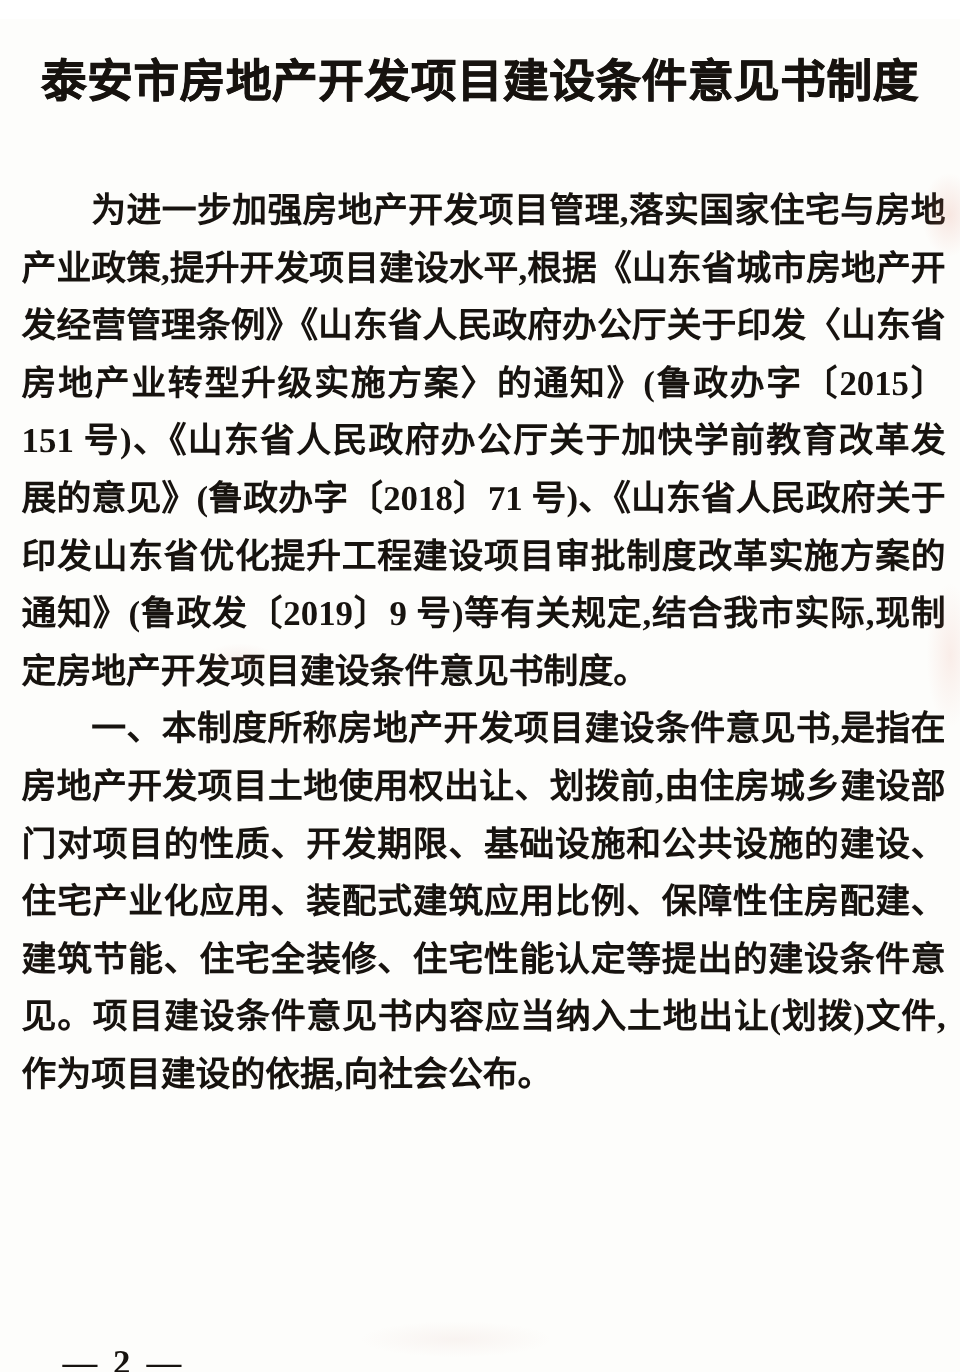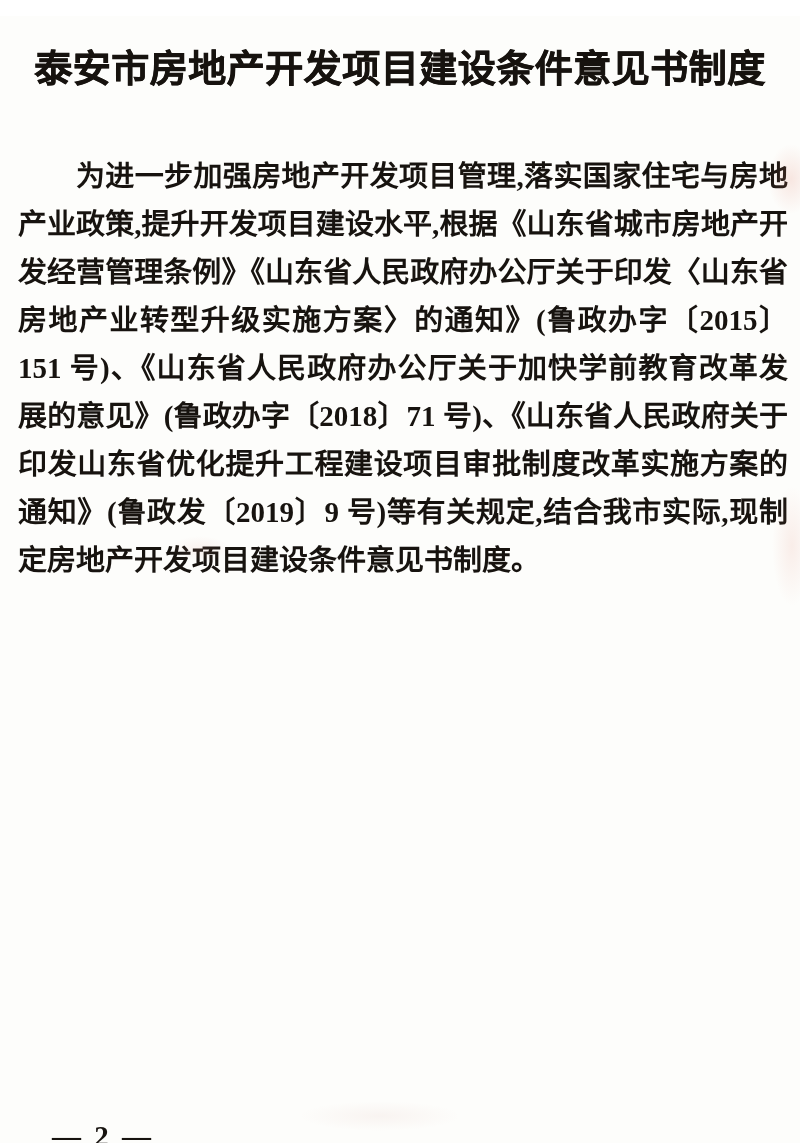--- a/index.html
+++ b/index.html
@@ -80,20 +80,21 @@
 </style>
 </head>
 <body>
 
 <div class="page">
 
   <h1 class="doc-title">泰安市房地产开发项目建设条件意见书制度</h1>
 
   <section class="doc-body">
     <p>为进一步加强房地产开发项目管理,落实国家住宅与房地产业政策,提升开发项目建设水平,根据《山东省城市房地产开发经营管理条例》《山东省人民政府办公厅关于印发〈山东省房地产业转型升级实施方案〉的通知》(鲁政办字〔2015〕151 号)、《山东省人民政府办公厅关于加快学前教育改革发展的意见》(鲁政办字〔2018〕71 号)、《山东省人民政府关于印发山东省优化提升工程建设项目审批制度改革实施方案的通知》(鲁政发〔2019〕9 号)等有关规定,结合我市实际,现制定房地产开发项目建设条件意见书制度。</p>
+    <p>一、本制度所称房地产开发项目建设条件意见书,是指在房地产开发项目土地使用权出让、划拨前,由住房城乡建设部门对项目的性质、开发期限、基础设施和公共设施的建设、住宅产业化应用、装配式建筑应用比例、保障性住房配建、建筑节能、住宅全装修、住宅性能认定等提出的建设条件意见。项目建设条件意见书内容应当纳入土地出让(划拨)文件,作为项目建设的依据,向社会公布。</p>
   </section>
 
   <div class="page-number">— 2 —</div>
 
   <div class="smudge smudge-1"></div>
   <div class="smudge smudge-2"></div>
   <div class="smudge smudge-3"></div>
   <div class="smudge smudge-4"></div>
 
 </div>

